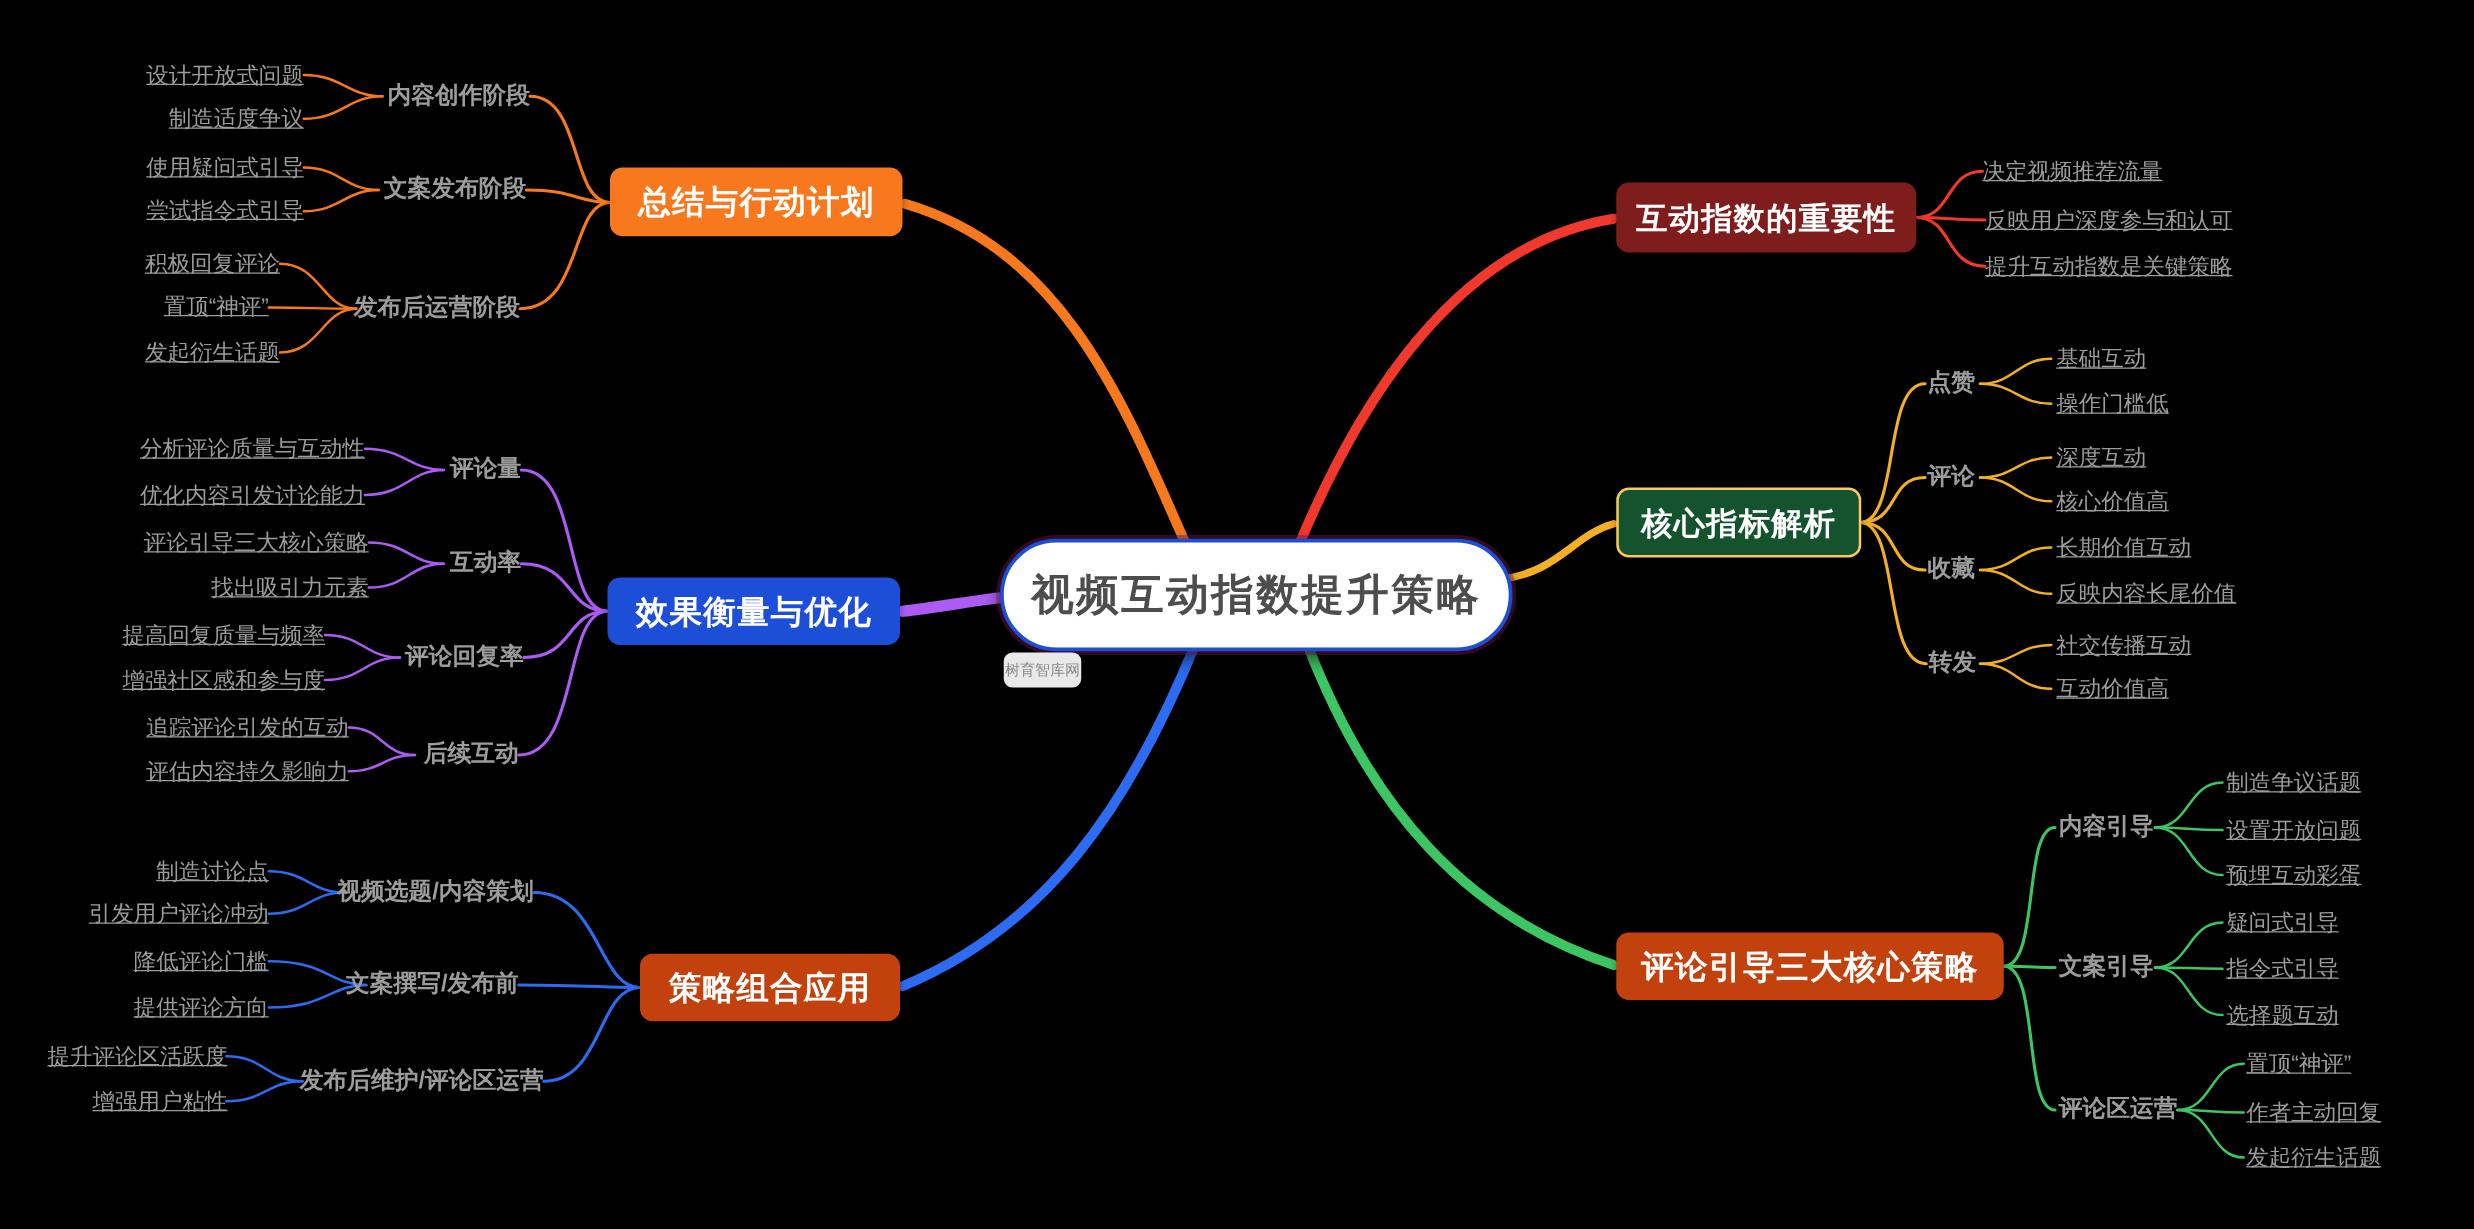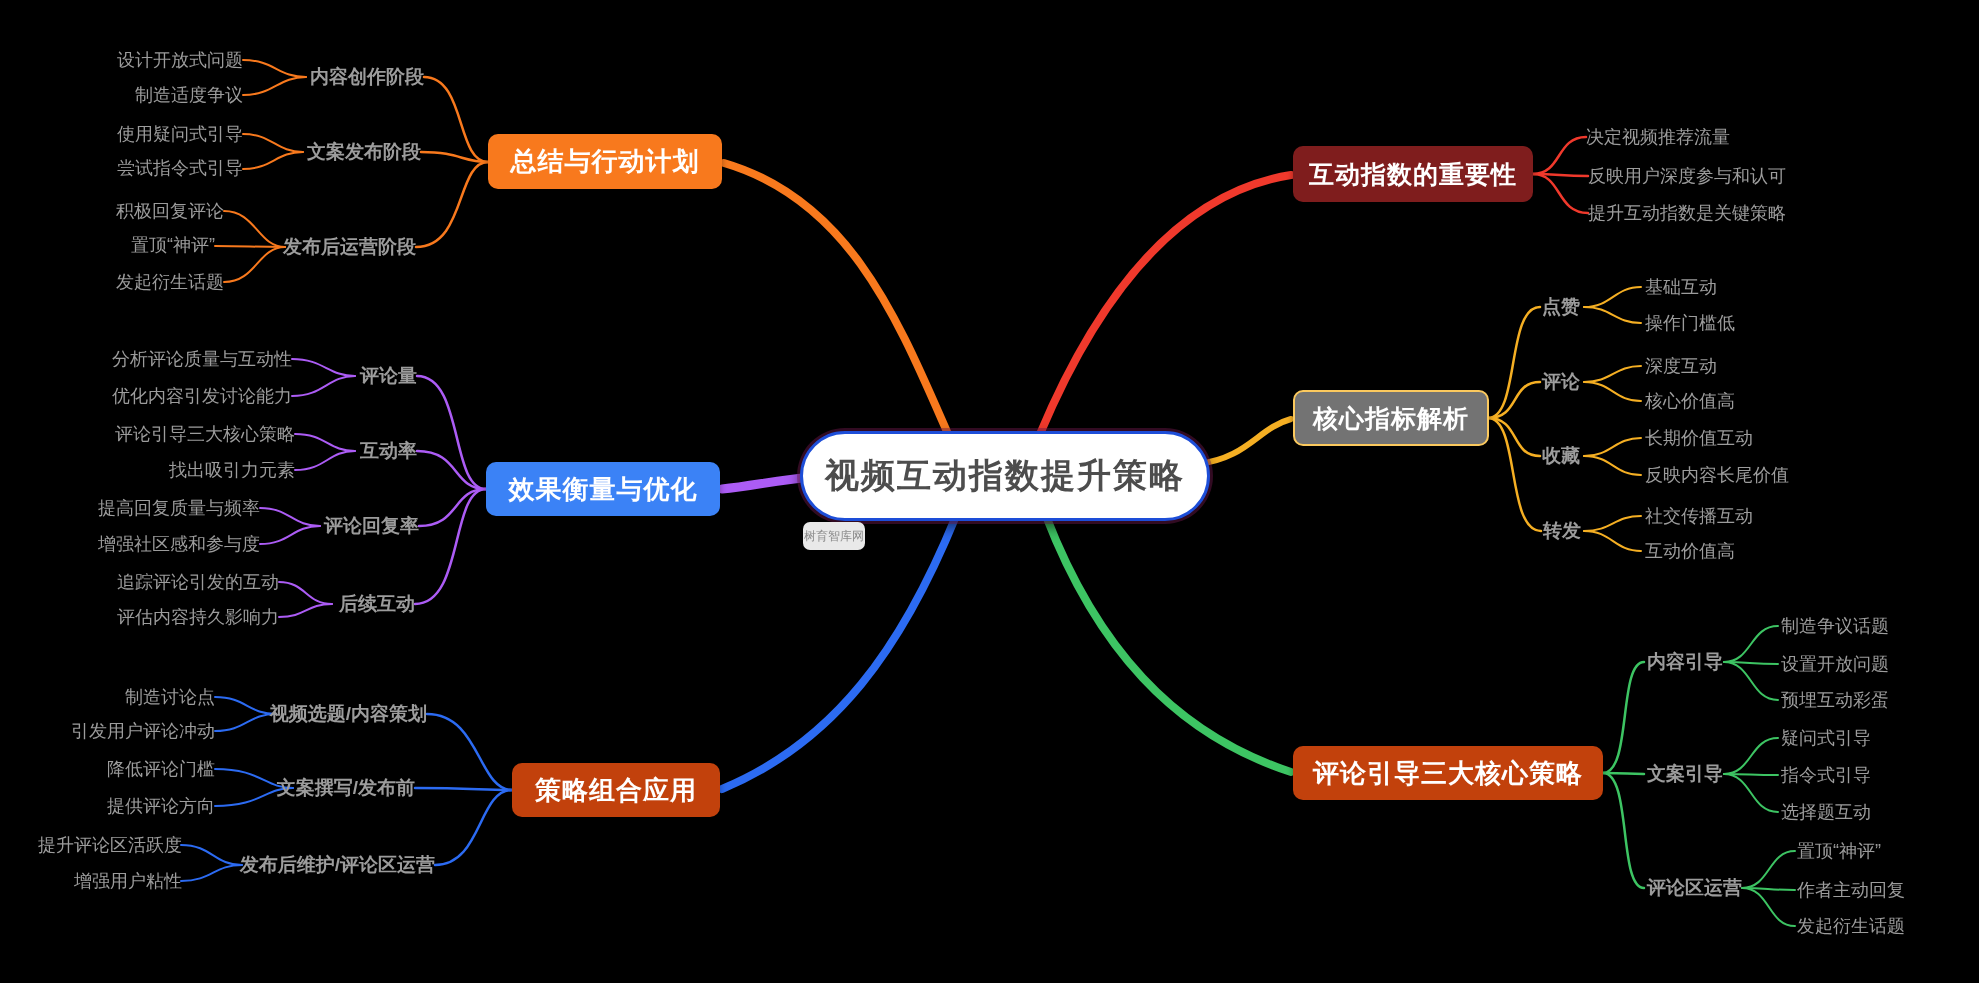--- a/index.html
+++ b/index.html
@@ -1,21 +1,21 @@
 <!DOCTYPE html>
 <html><head>
 <meta charset="utf-8">
 <style>
   html,body{margin:0;padding:0;background:#000;}
   #canvas{position:relative;width:1979px;height:983px;background:#000;overflow:hidden;
           font-family:"Liberation Sans","DejaVu Sans",sans-serif;}
   svg.links{position:absolute;left:0;top:0;}
   .n{position:absolute;white-space:nowrap;}
   .sub{font-size:19px;line-height:26px;font-weight:600;color:#9c9c9c;}
-  .leaf{font-size:18px;line-height:26px;font-weight:500;color:#9c9c9c;}
+  .leaf{font-size:18px;line-height:26px;font-weight:500;color:#9c9c9c;text-decoration:underline;}
   .box{position:absolute;display:flex;align-items:center;justify-content:center;
        color:#fff;font-weight:700;font-size:26px;letter-spacing:1px;border-radius:10px;
        box-shadow:0 3px 6px rgba(0,0,0,0.35);}
   .central{position:absolute;left:800px;top:431px;width:404px;height:84px;background:#fff;
        border:3px solid #1d4ed8;border-radius:46px;display:flex;align-items:center;justify-content:center;
        font-size:34px;font-weight:700;color:#4d4d4d;letter-spacing:2px;
        box-shadow:0 0 0 3px rgba(110,25,75,0.45),0 6px 14px rgba(0,0,0,0.6);}
   .watermark{position:absolute;left:803px;top:522px;background:#e9e9e9;color:#8a8a8a;
        font-size:12px;line-height:20px;padding:4px 1px;border-radius:7px;}
 </style>
@@ -131,21 +131,21 @@
   <div class="n sub" style="right:1558px;top:139px;">文案发布阶段</div>
   <div class="n sub" style="right:1563px;top:234px;">发布后运营阶段</div>
   <div class="n leaf" style="right:1736px;top:47px;">设计开放式问题</div>
   <div class="n leaf" style="right:1736px;top:82px;">制造适度争议</div>
   <div class="n leaf" style="right:1736px;top:121px;">使用疑问式引导</div>
   <div class="n leaf" style="right:1736px;top:155px;">尝试指令式引导</div>
   <div class="n leaf" style="right:1755px;top:198px;">积极回复评论</div>
   <div class="n leaf" style="right:1764px;top:232px;">置顶“神评”</div>
   <div class="n leaf" style="right:1755px;top:269px;">发起衍生话题</div>
 
-  <div class="box" style="left:486px;top:462px;width:234px;height:54px;background:#3b82f6;">效果衡量与优化</div>
+  <div class="box" style="left:486px;top:462px;width:234px;height:54px;background:#1d4ed8;">效果衡量与优化</div>
   <div class="n sub" style="right:1562px;top:363px;">评论量</div>
   <div class="n sub" style="right:1562px;top:438px;">互动率</div>
   <div class="n sub" style="right:1560px;top:513px;">评论回复率</div>
   <div class="n sub" style="right:1564px;top:591px;">后续互动</div>
   <div class="n leaf" style="right:1687px;top:346px;">分析评论质量与互动性</div>
   <div class="n leaf" style="right:1687px;top:383px;">优化内容引发讨论能力</div>
   <div class="n leaf" style="right:1684px;top:421px;">评论引导三大核心策略</div>
   <div class="n leaf" style="right:1684px;top:457px;">找出吸引力元素</div>
   <div class="n leaf" style="right:1719px;top:495px;">提高回复质量与频率</div>
   <div class="n leaf" style="right:1719px;top:531px;">增强社区感和参与度</div>
@@ -161,21 +161,21 @@
   <div class="n leaf" style="right:1764px;top:756px;">降低评论门槛</div>
   <div class="n leaf" style="right:1764px;top:793px;">提供评论方向</div>
   <div class="n leaf" style="right:1797px;top:832px;">提升评论区活跃度</div>
   <div class="n leaf" style="right:1797px;top:868px;">增强用户粘性</div>
 
   <div class="box" style="left:1293px;top:146px;width:240px;height:56px;background:#7f1d1d;font-size:25px;">互动指数的重要性</div>
   <div class="n leaf" style="left:1586px;top:124px;">决定视频推荐流量</div>
   <div class="n leaf" style="left:1588px;top:163px;">反映用户深度参与和认可</div>
   <div class="n leaf" style="left:1588px;top:200px;">提升互动指数是关键策略</div>
 
-  <div class="box" style="left:1293px;top:390px;width:196px;height:56px;background:#737373;font-size:25px;border:2px solid #fbc95e;box-sizing:border-box;">核心指标解析</div>
+  <div class="box" style="left:1293px;top:390px;width:196px;height:56px;background:#14532d;font-size:25px;border:2px solid #fbc95e;box-sizing:border-box;">核心指标解析</div>
   <div class="n sub" style="left:1542px;top:294px;">点赞</div>
   <div class="n sub" style="left:1542px;top:369px;">评论</div>
   <div class="n sub" style="left:1542px;top:443px;">收藏</div>
   <div class="n sub" style="left:1543px;top:518px;">转发</div>
   <div class="n leaf" style="left:1645px;top:274px;">基础互动</div>
   <div class="n leaf" style="left:1645px;top:310px;">操作门槛低</div>
   <div class="n leaf" style="left:1645px;top:353px;">深度互动</div>
   <div class="n leaf" style="left:1645px;top:388px;">核心价值高</div>
   <div class="n leaf" style="left:1645px;top:425px;">长期价值互动</div>
   <div class="n leaf" style="left:1645px;top:462px;">反映内容长尾价值</div>

